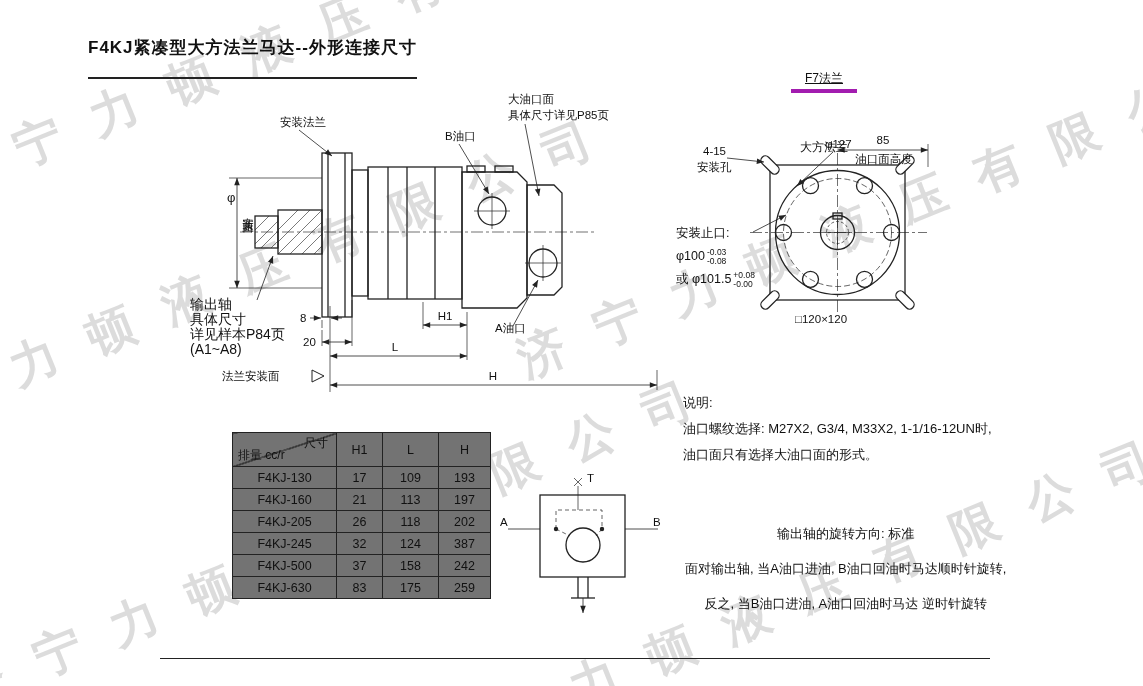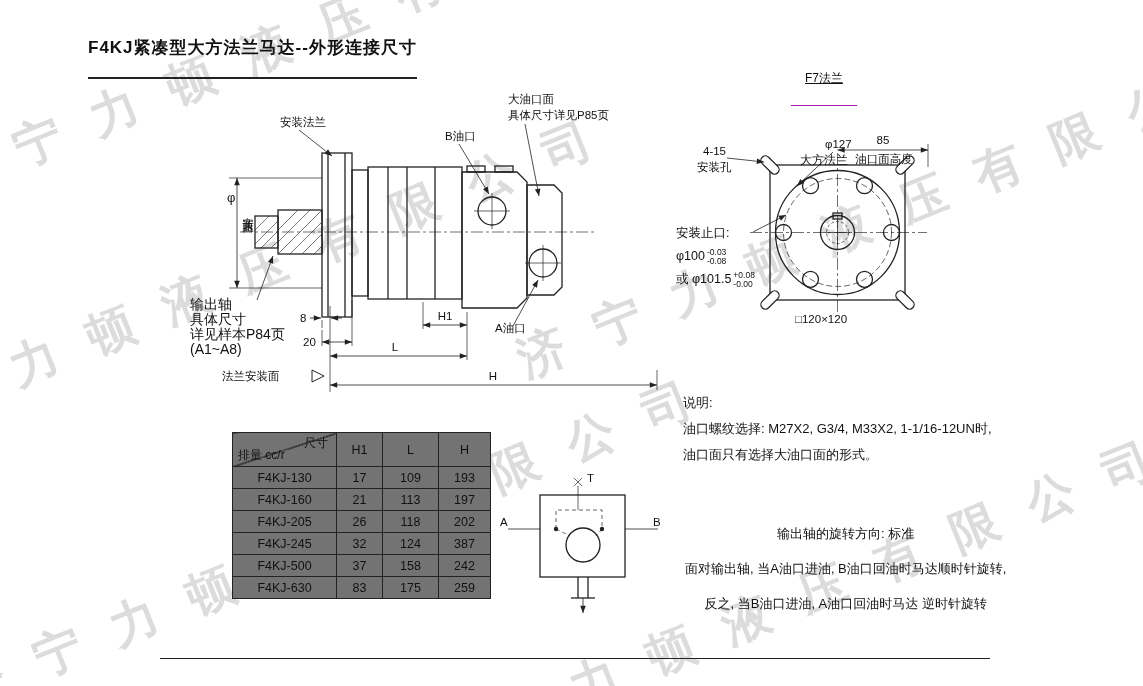--- a/index.html
+++ b/index.html
@@ -23,21 +23,21 @@
   .dim  { stroke:#222; stroke-width:0.8; fill:none; }
   .cl   { stroke:#333; stroke-width:0.7; fill:none; stroke-dasharray:12 3 3 3; }
   .hatch{ stroke:#222; stroke-width:0.6; fill:none; }
 
   .shaft-note { left:190px; top:297px; font-size:14px; line-height:15px; }
   .phi-sym { left:227px; top:190px; font-size:13px; }
   .vtext { left:240px; top:208px; font-size:11.5px; writing-mode:vertical-rl;
     letter-spacing:2px; height:84px; }
 
   .f7 { left:791px; top:70px; width:66px; text-align:center; font-size:12px; }
-  .f7 .top { display:block; border-bottom:1px solid #a21caf; padding-bottom:18px;text-decoration:underline; }
+  .f7 .top { display:block; border-bottom:4px solid #a21caf; padding-bottom:2px;text-decoration:underline; }
   .f7 .bot { display:block; padding-top:2px;margin-top:44px; }
 
   .spigot { left:676px; top:222px; font-size:12.5px; line-height:23px; }
   .tol { display:inline-flex; flex-direction:column; font-size:8.5px; line-height:9px;
     vertical-align:middle; margin-left:2px; }
 
   .notes { left:683px; top:390px; font-size:13px; line-height:26px; }
   .rotation { left:685px; top:525px; font-size:13px;text-align:center; }
   .rotation div { margin-bottom:17px; }
 

